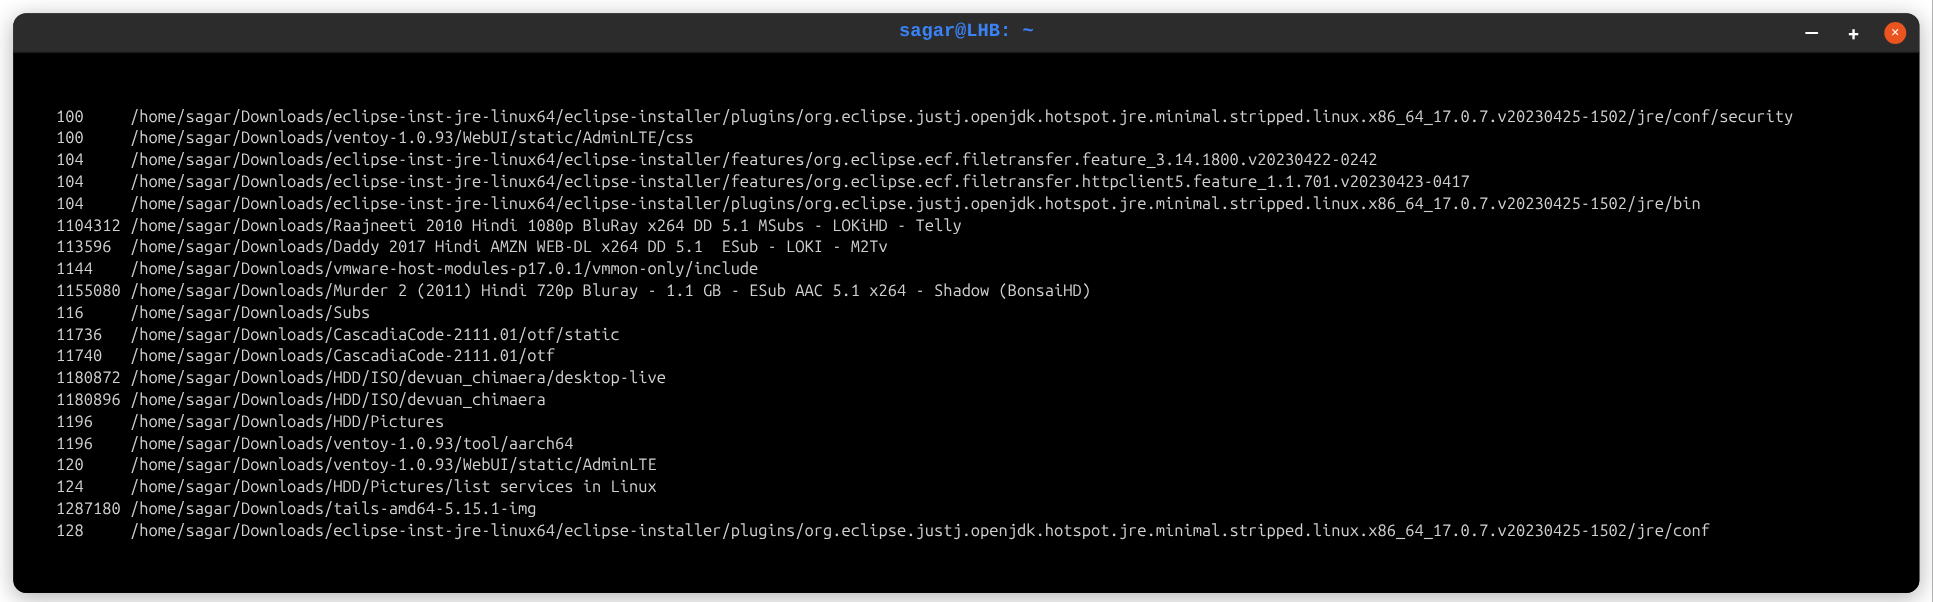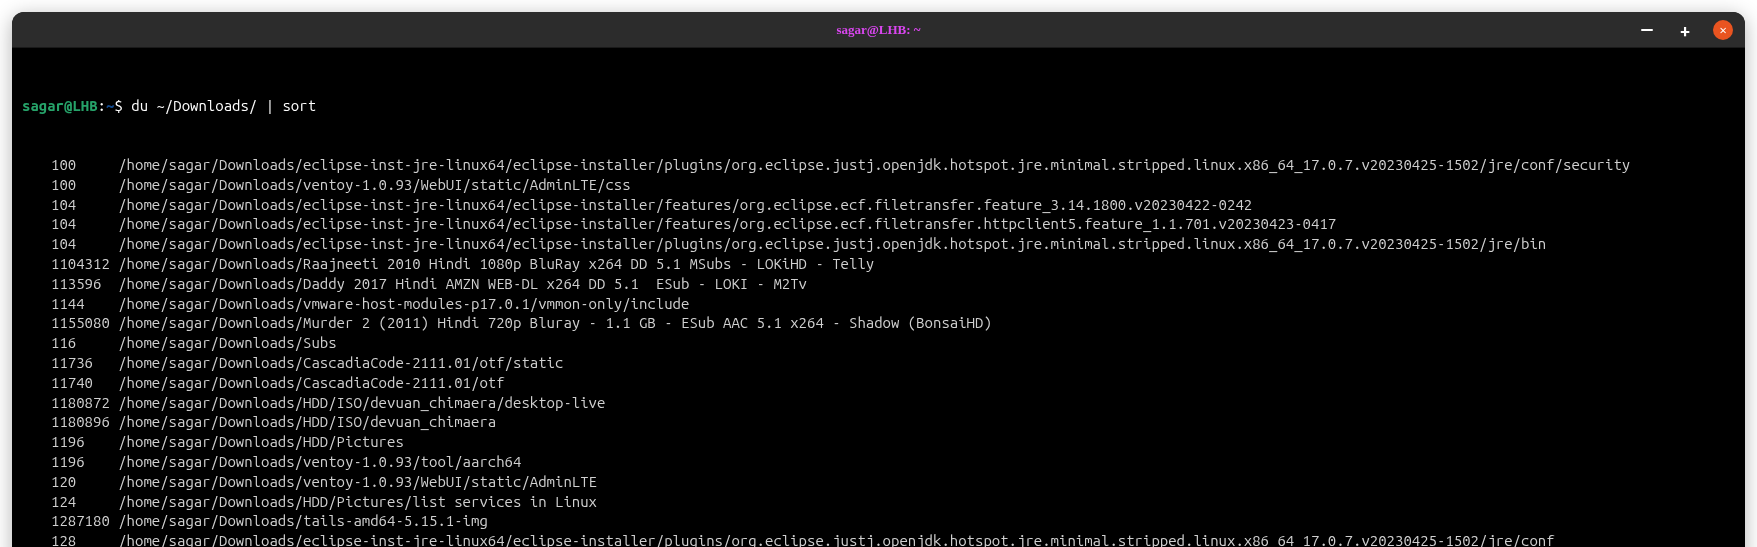--- a/index.html
+++ b/index.html
@@ -22,23 +22,23 @@
     .titlebar {
       background: #2c2c2c;
       height: 36px;
       display: flex;
       align-items: center;
       justify-content: center;
       position: relative;
       border-bottom: 1px solid #1a1a1a;
     }
     .title {
-      color: #d946ef;
-      font-size: 13px;
-      font-family: Liberation Serif, serif;
+      color: #3b82f6;
+      font-size: 17px;
+      font-family: Liberation Mono, monospace;
       font-weight: bold;
     }
     .window-controls {
       position: absolute;
       right: 12px;
       display: flex;
       align-items: center;
       gap: 18px;
     }
     .ctrl-btn {
@@ -131,16 +131,15 @@
       </div>
       <div class="ctrl-btn">
         <span class="maximize-icon">+</span>
       </div>
       <div class="close-btn">
         <span class="close-icon">✕</span>
       </div>
     </div>
   </div>
   <div class="terminal-content">
-    <div class="prompt-line"><span class="prompt-user">sagar@LHB</span><span class="prompt-colon">:</span><span class="prompt-path">~</span><span class="prompt-dollar">$ </span><span class="command">du ~/Downloads/ | sort</span></div>
     <div id="output-container"><div class="output-line"><span class="size-col">100     </span><span class="path-col">/home/sagar/Downloads/eclipse-inst-jre-linux64/eclipse-installer/plugins/org.eclipse.justj.openjdk.hotspot.jre.minimal.stripped.linux.x86_64_17.0.7.v20230425-1502/jre/conf/security</span></div><div class="output-line"><span class="size-col">100     </span><span class="path-col">/home/sagar/Downloads/ventoy-1.0.93/WebUI/static/AdminLTE/css</span></div><div class="output-line"><span class="size-col">104     </span><span class="path-col">/home/sagar/Downloads/eclipse-inst-jre-linux64/eclipse-installer/features/org.eclipse.ecf.filetransfer.feature_3.14.1800.v20230422-0242</span></div><div class="output-line"><span class="size-col">104     </span><span class="path-col">/home/sagar/Downloads/eclipse-inst-jre-linux64/eclipse-installer/features/org.eclipse.ecf.filetransfer.httpclient5.feature_1.1.701.v20230423-0417</span></div><div class="output-line"><span class="size-col">104     </span><span class="path-col">/home/sagar/Downloads/eclipse-inst-jre-linux64/eclipse-installer/plugins/org.eclipse.justj.openjdk.hotspot.jre.minimal.stripped.linux.x86_64_17.0.7.v20230425-1502/jre/bin</span></div><div class="output-line"><span class="size-col">1104312 </span><span class="path-col">/home/sagar/Downloads/Raajneeti 2010 Hindi 1080p BluRay x264 DD 5.1 MSubs - LOKiHD - Telly</span></div><div class="output-line"><span class="size-col">113596  </span><span class="path-col">/home/sagar/Downloads/Daddy 2017 Hindi AMZN WEB-DL x264 DD 5.1  ESub - LOKI - M2Tv</span></div><div class="output-line"><span class="size-col">1144    </span><span class="path-col">/home/sagar/Downloads/vmware-host-modules-p17.0.1/vmmon-only/include</span></div><div class="output-line"><span class="size-col">1155080 </span><span class="path-col">/home/sagar/Downloads/Murder 2 (2011) Hindi 720p Bluray - 1.1 GB - ESub AAC 5.1 x264 - Shadow (BonsaiHD)</span></div><div class="output-line"><span class="size-col">116     </span><span class="path-col">/home/sagar/Downloads/Subs</span></div><div class="output-line"><span class="size-col">11736   </span><span class="path-col">/home/sagar/Downloads/CascadiaCode-2111.01/otf/static</span></div><div class="output-line"><span class="size-col">11740   </span><span class="path-col">/home/sagar/Downloads/CascadiaCode-2111.01/otf</span></div><div class="output-line"><span class="size-col">1180872 </span><span class="path-col">/home/sagar/Downloads/HDD/ISO/devuan_chimaera/desktop-live</span></div><div class="output-line"><span class="size-col">1180896 </span><span class="path-col">/home/sagar/Downloads/HDD/ISO/devuan_chimaera</span></div><div class="output-line"><span class="size-col">1196    </span><span class="path-col">/home/sagar/Downloads/HDD/Pictures</span></div><div class="output-line"><span class="size-col">1196    </span><span class="path-col">/home/sagar/Downloads/ventoy-1.0.93/tool/aarch64</span></div><div class="output-line"><span class="size-col">120     </span><span class="path-col">/home/sagar/Downloads/ventoy-1.0.93/WebUI/static/AdminLTE</span></div><div class="output-line"><span class="size-col">124     </span><span class="path-col">/home/sagar/Downloads/HDD/Pictures/list services in Linux</span></div><div class="output-line"><span class="size-col">1287180 </span><span class="path-col">/home/sagar/Downloads/tails-amd64-5.15.1-img</span></div><div class="output-line"><span class="size-col">128     </span><span class="path-col">/home/sagar/Downloads/eclipse-inst-jre-linux64/eclipse-installer/plugins/org.eclipse.justj.openjdk.hotspot.jre.minimal.stripped.linux.x86_64_17.0.7.v20230425-1502/jre/conf</span></div></div>
   </div>
 </div>
 
 </body></html>

